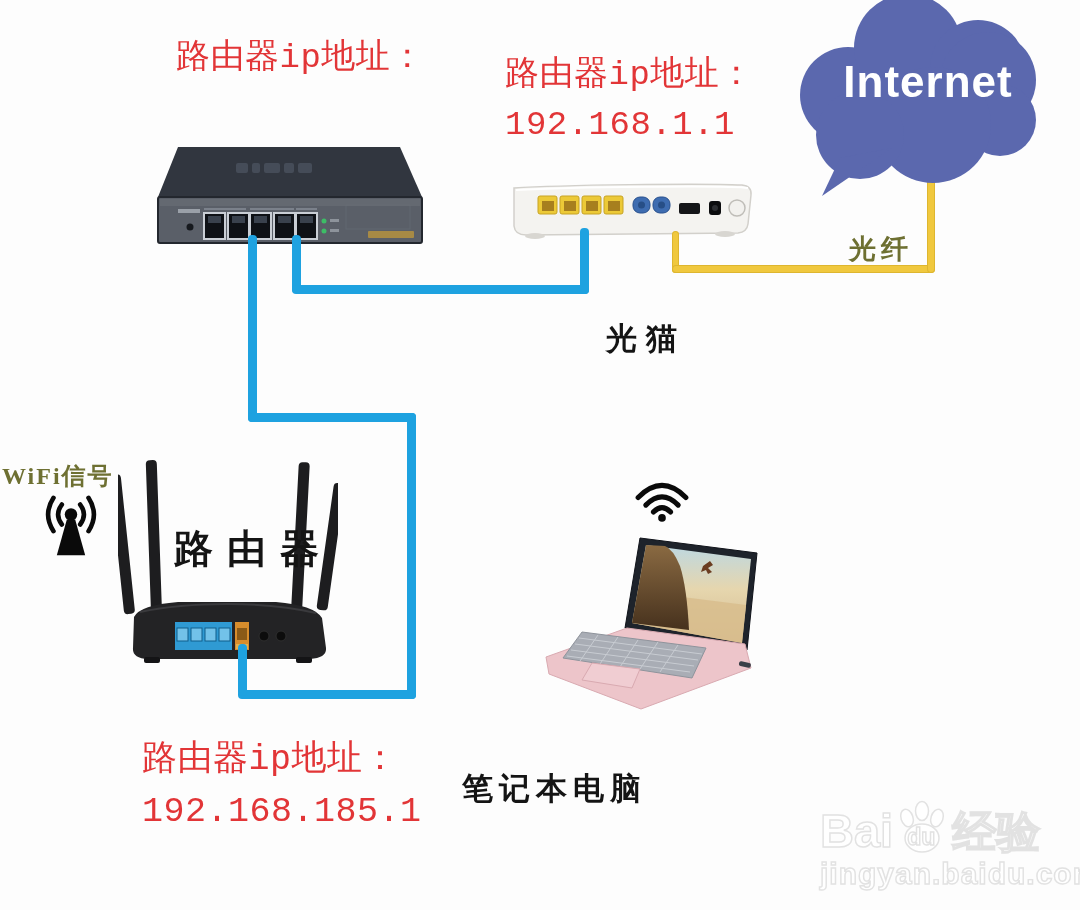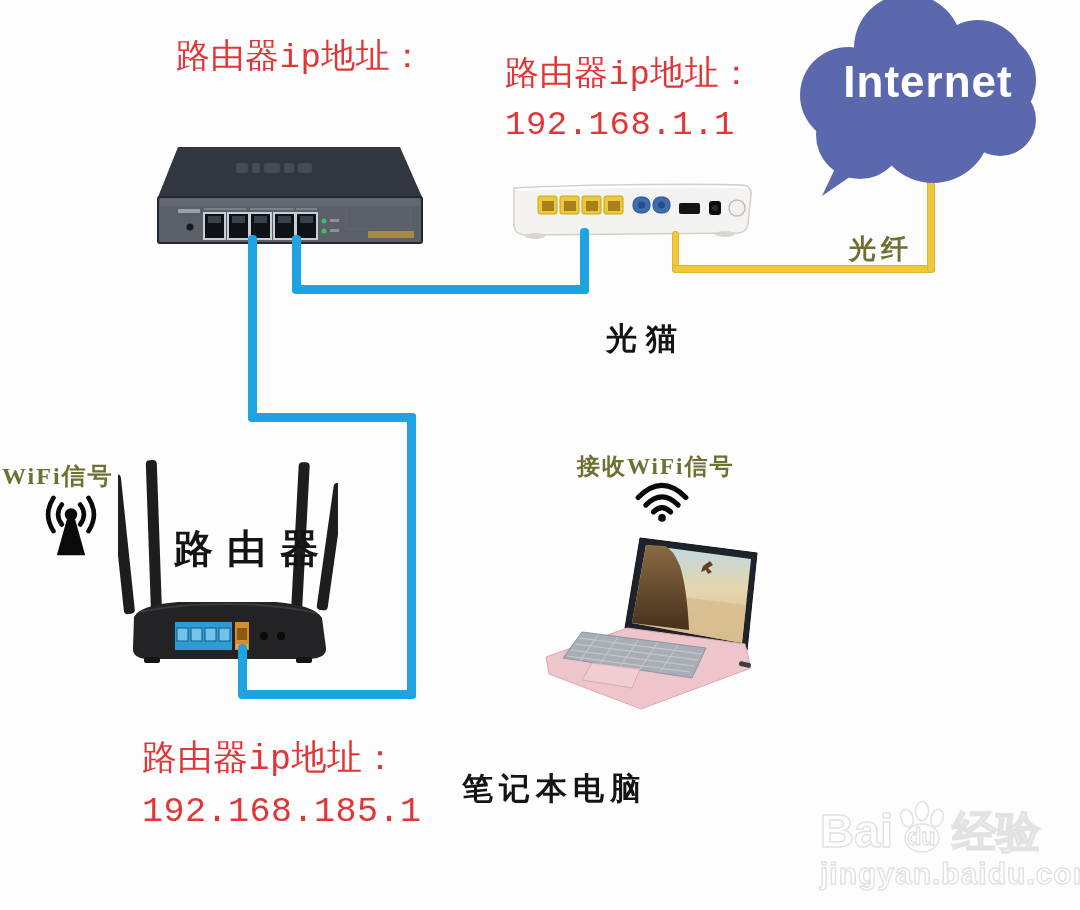--- a/index.html
+++ b/index.html
@@ -196,21 +196,20 @@
     <circle cx="39" cy="27" r="7.5" fill="#0a0a0a"></circle>
     <polygon points="34,33 44,33 56,76 22,76" fill="#0a0a0a"></polygon>
     <g stroke="#0a0a0a" stroke-width="5.5" fill="none" stroke-linecap="round">
       <path d="M28,15 Q19,27 28,39"></path>
       <path d="M50,15 Q59,27 50,39"></path>
       <path d="M18,7 Q5,27 18,47"></path>
       <path d="M60,7 Q73,27 60,47"></path>
     </g>
   </svg>
 
-  <div class="olive-label" style="left:577px;top:451px;font-size:23px;">接收WiFi信号</div>
   <svg class="icon" style="left:631px;top:477px;" width="62" height="46" viewBox="0 0 70 54">
     <g stroke="#0a0a0a" stroke-width="6" fill="none" stroke-linecap="round">
       <path d="M7,24 Q35,-4 63,24"></path>
       <path d="M16,33 Q35,14 54,33"></path>
       <path d="M25,41 Q35,31 45,41"></path>
     </g>
     <circle cx="35" cy="48" r="4.5" fill="#0a0a0a"></circle>
   </svg>
 
   <svg class="device" style="left:543px;top:522px;" width="240" height="192" viewBox="0 0 240 192">

